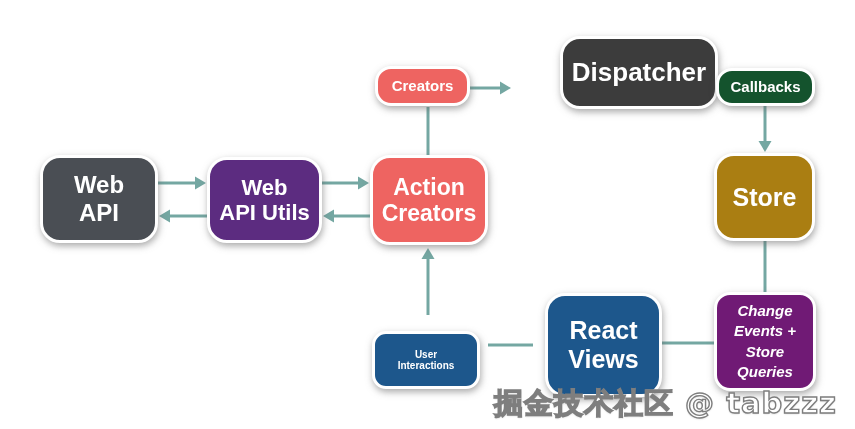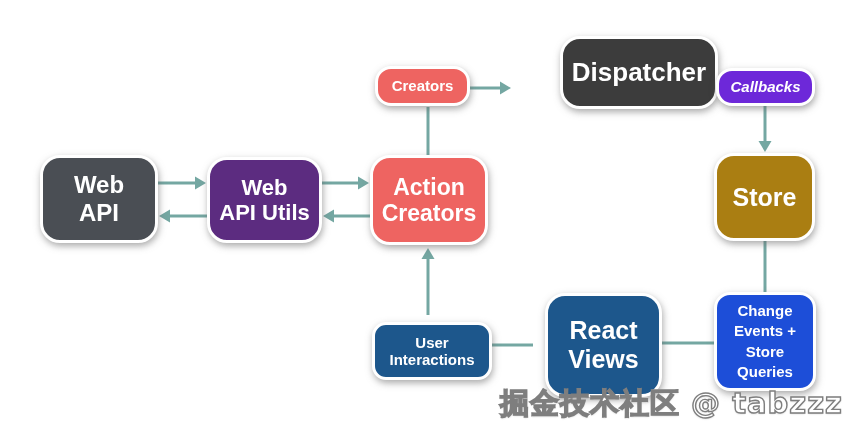--- a/index.html
+++ b/index.html
@@ -18,26 +18,26 @@
   .node.small { border-radius:16px; }
   #node-web-api          { left:40px;  top:155px; width:118px; height:88px;  font-size:24px; }
   #node-web-api-utils    { left:207px; top:157px; width:115px; height:86px;  font-size:22px; }
   #node-action-creators  { left:370px; top:155px; width:118px; height:90px;  font-size:23px;text-align:center; }
   #node-actions          { left:375px; top:66px;  width:95px;  height:40px;  font-size:15px; }
   #node-dispatcher       { left:512px; top:36px;  width:158px; height:73px;  font-size:26px;margin-left:48px; }
   #node-callbacks        { left:716px; top:68px;  width:99px;  height:38px;  font-size:15px; }
   #node-store            { left:714px; top:153px; width:101px; height:88px;  font-size:25px; }
   #node-change-events    { left:714px; top:292px; width:102px; height:99px;  font-size:15px; line-height:1.35; }
   #node-react-views      { left:533px; top:293px; width:117px; height:104px; font-size:25px; }
-  #node-user-interactions{ left:372px; top:322px; width:120px; height:58px;  font-size:15px; border-radius:14px; }
+  #node-user-interactions{ left:372px; top:331px; width:108px; height:58px;  font-size:10px; border-radius:14px; }
   svg.edges { position:absolute; left:0; top:0; width:855px; height:429px; }
   svg.edges line    { stroke:var(--arrow,#74a7a2); stroke-width:3; }
   svg.edges polygon { fill:var(--arrow,#74a7a2); }
   .watermark {
-    position:absolute; right:12px; top:384px;
+    position:absolute; right:18px; top:384px;
     font-family:"DejaVu Sans", sans-serif; font-size:29px; font-weight:bold;
     color:#ffffff; -webkit-text-stroke:1.4px #7e7e7e;
     text-shadow:0 1px 2px rgba(0,0,0,0.18); letter-spacing:1px;
     white-space:nowrap;
   }
 </style>
 </head>
 <body>
 
 <div class="canvas">
@@ -95,25 +95,25 @@
   <div class="node" id="node-web-api-utils" style="background-color: rgb(92, 44, 128);">Web
 API Utils</div>
 
   <div class="node" id="node-action-creators" style="background-color: rgb(238, 100, 97);">Action
 Creators</div>
 
   <div class="node small" id="node-actions" style="background-color: rgb(238, 100, 97);">Creators</div>
 
   <div class="node" id="node-dispatcher" style="background-color: rgb(60, 60, 60);">Dispatcher</div>
 
-  <div class="node small" id="node-callbacks" style="background-color: #6d28d9; font-style: italic;">Callbacks</div>
+  <div class="node small" id="node-callbacks" style="background-color: #14532d;">Callbacks</div>
 
   <div class="node" id="node-store" style="background-color: rgb(170, 126, 18);">Store</div>
 
-  <div class="node small" id="node-change-events" style="background-color: #1d4ed8;">Change
+  <div class="node small" id="node-change-events" style="background-color: #701a75; font-style: italic;">Change
 Events +
 Store
 Queries</div>
 
   <div class="node" id="node-react-views" style="background-color: rgb(29, 87, 140); margin-left: 12px;">React
 Views</div>
 
   <div class="node small" id="node-user-interactions" style="background-color: rgb(29, 87, 140);">User
 Interactions</div>
 

